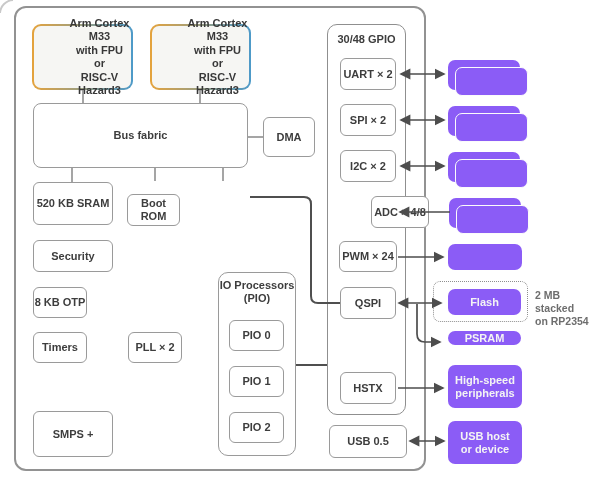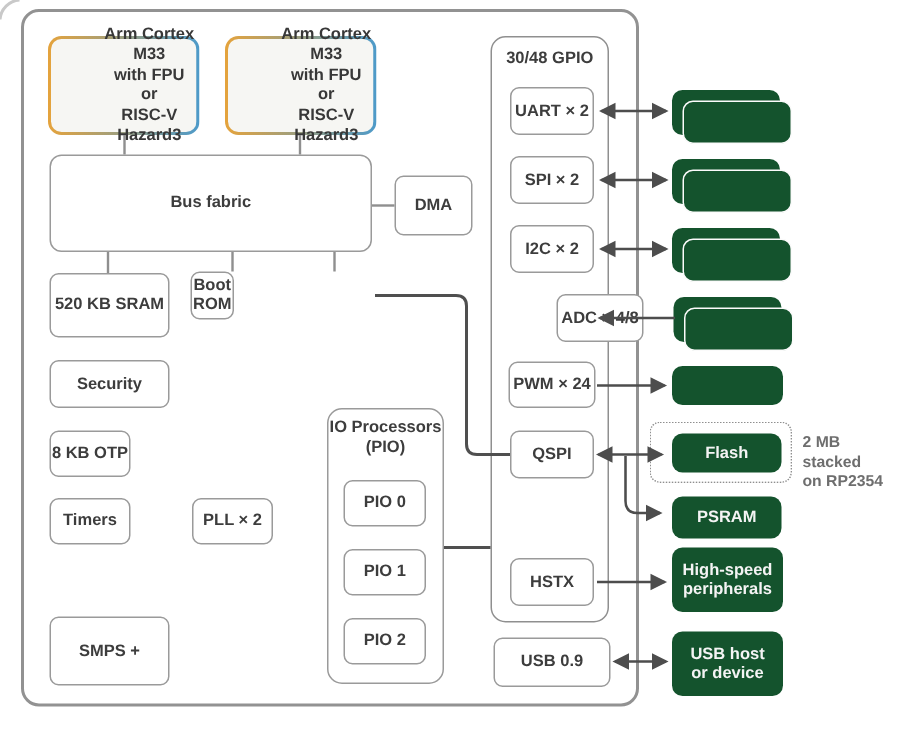--- a/index.html
+++ b/index.html
@@ -18,21 +18,21 @@
   }
   .chip{border:2px solid #929292;border-radius:12px;}
   .cpu{
     position:absolute;border:2px solid transparent;border-radius:9px;
     background:linear-gradient(#f6f6f3,#f6f6f3) padding-box,
                linear-gradient(90deg,#E5A33C,#4D9AC9) border-box;
     display:flex;flex-direction:column;align-items:center;justify-content:center;
     text-align:center;font-size:11px;line-height:13.5px;box-sizing:border-box;color:#383838;padding-left:34px;
   }
   .gray{
-    position:absolute;background:#14532d;border:none;border-radius:7px;
+    position:absolute;background:#8b5cf6;border:none;border-radius:7px;
     display:flex;flex-direction:column;align-items:center;justify-content:center;
     text-align:center;font-size:11px;line-height:13px;color:#f4f4f4;box-sizing:border-box;
   }
   .gray.front{border:1.5px solid #fbfbfb;}
   .dashed{
     position:absolute;border:1.6px dotted #8f8f8f;border-radius:7px;background:transparent;
     box-sizing:border-box;
   }
   .title-label{position:absolute;text-align:center;font-size:11px;line-height:13px;}
   .note{position:absolute;font-size:10.5px;line-height:13px;color:#6e6e6e;text-align:left;}
@@ -61,21 +61,21 @@
 
   <div class="box" style="left:33px;top:103px;width:215px;height:65px;border-radius:8px;">
     <span>Bus fabric</span>
   </div>
   <div class="box" style="left:263px;top:117px;width:52px;height:40px;">
     <span>DMA</span>
   </div>
   <div class="box" style="left:33px;top:182px;width:80px;height:43px;">
     <span>520 KB SRAM</span>
   </div>
-  <div class="box" style="left:127px;top:181px;width:29px;height:32px;">
+  <div class="box" style="left:127px;top:194px;width:53px;height:32px;">
     <span class="lv">Boot</span>
     <span class="lv">ROM</span>
   </div>
   <div class="box" style="left:33px;top:240px;width:80px;height:32px;">
     <span>Security</span>
   </div>
   <div class="box" style="left:33px;top:287px;width:54px;height:31px;">
     <span>8 KB OTP</span>
   </div>
   <div class="box" style="left:33px;top:332px;width:54px;height:31px;">
@@ -122,21 +122,21 @@
   <div class="box" style="left:339px;top:241px;width:58px;height:31px;">
     <span>PWM × 24</span>
   </div>
   <div class="box" style="left:340px;top:287px;width:56px;height:32px;">
     <span>QSPI</span>
   </div>
   <div class="box" style="left:340px;top:372px;width:56px;height:32px;">
     <span>HSTX</span>
   </div>
   <div class="box" style="left:329px;top:425px;width:78px;height:33px;">
-    <span>USB 0.9</span>
+    <span>USB 0.5</span>
   </div>
 
   <div>
     <div class="gray" style="left:448px;top:60px;width:72px;height:30px;"></div>
     <div class="gray front" style="left:455px;top:67px;width:73px;height:29px;"></div>
   </div>
   <div>
     <div class="gray" style="left:448px;top:106px;width:72px;height:30px;"></div>
     <div class="gray front" style="left:455px;top:113px;width:73px;height:29px;"></div>
   </div>
@@ -151,21 +151,21 @@
   <div class="gray" style="left:448px;top:244px;width:74px;height:26px;"></div>
 
   <div class="dashed" style="left:433px;top:281px;width:95px;height:41px;"></div>
   <div class="gray" style="left:448px;top:289px;width:73px;height:26px;">
     <span>Flash</span>
   </div>
   <div class="note" style="left:535px;top:289px;width:66px;">
     <span class="lv">2 MB stacked</span>
     <span class="lv">on RP2354</span>
   </div>
-  <div class="gray" style="left:448px;top:331px;width:73px;height:28px;text-align:right;">
+  <div class="gray" style="left:448px;top:331px;width:73px;height:14px;text-align:right;">
     <span>PSRAM</span>
   </div>
   <div class="gray" style="left:448px;top:365px;width:74px;height:43px;">
     <span class="lv">High-speed</span>
     <span class="lv">peripherals</span>
   </div>
   <div class="gray" style="left:448px;top:421px;width:74px;height:43px;">
     <span class="lv">USB host</span>
     <span class="lv">or device</span>
   </div>

